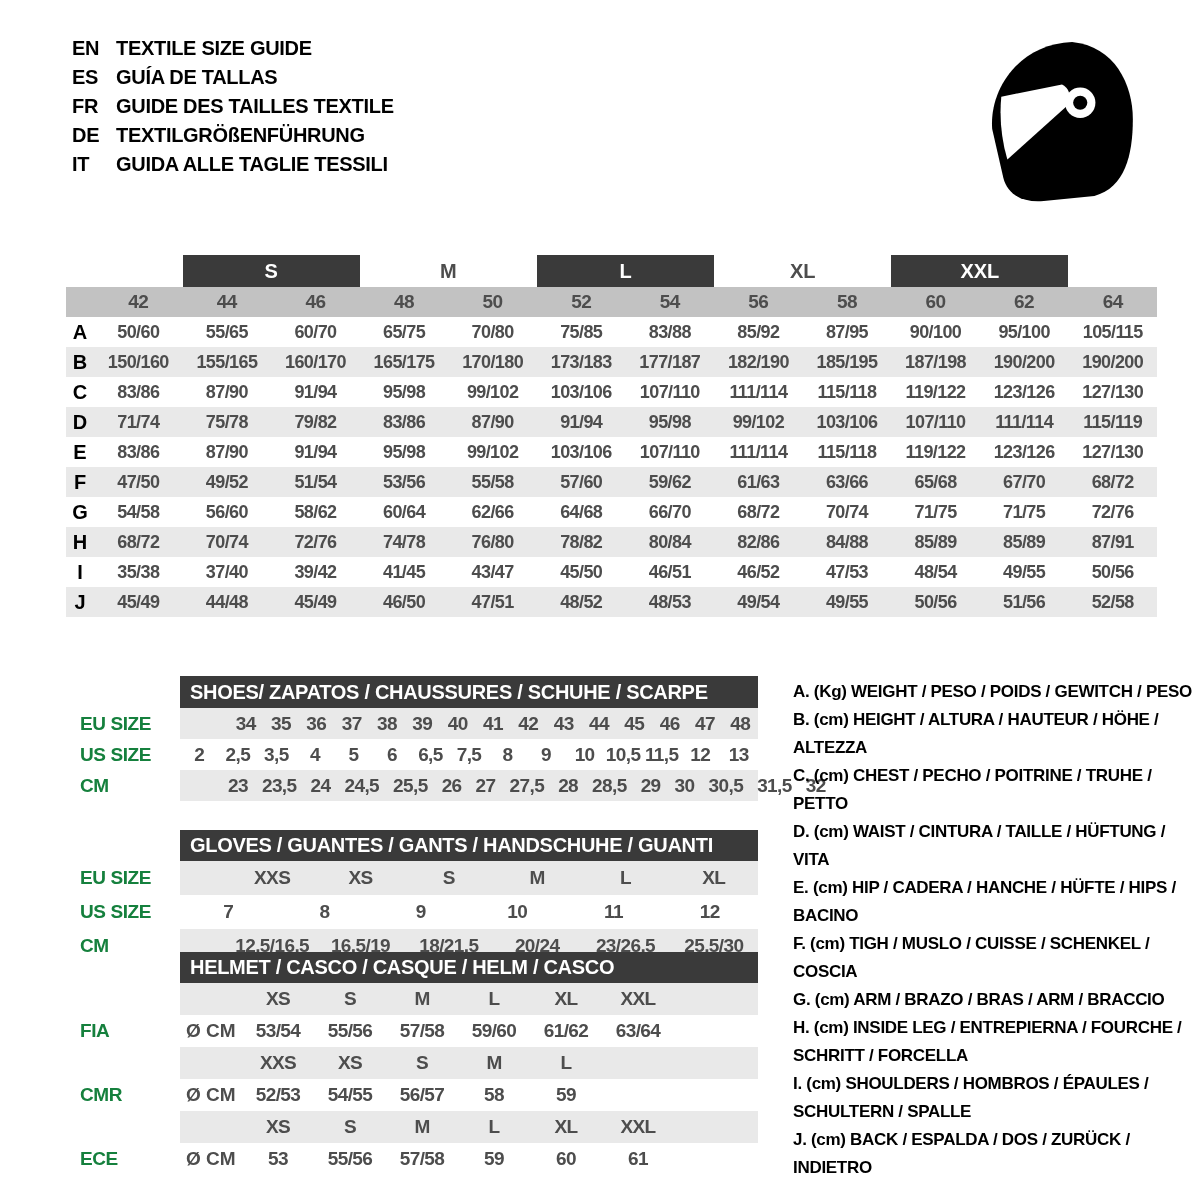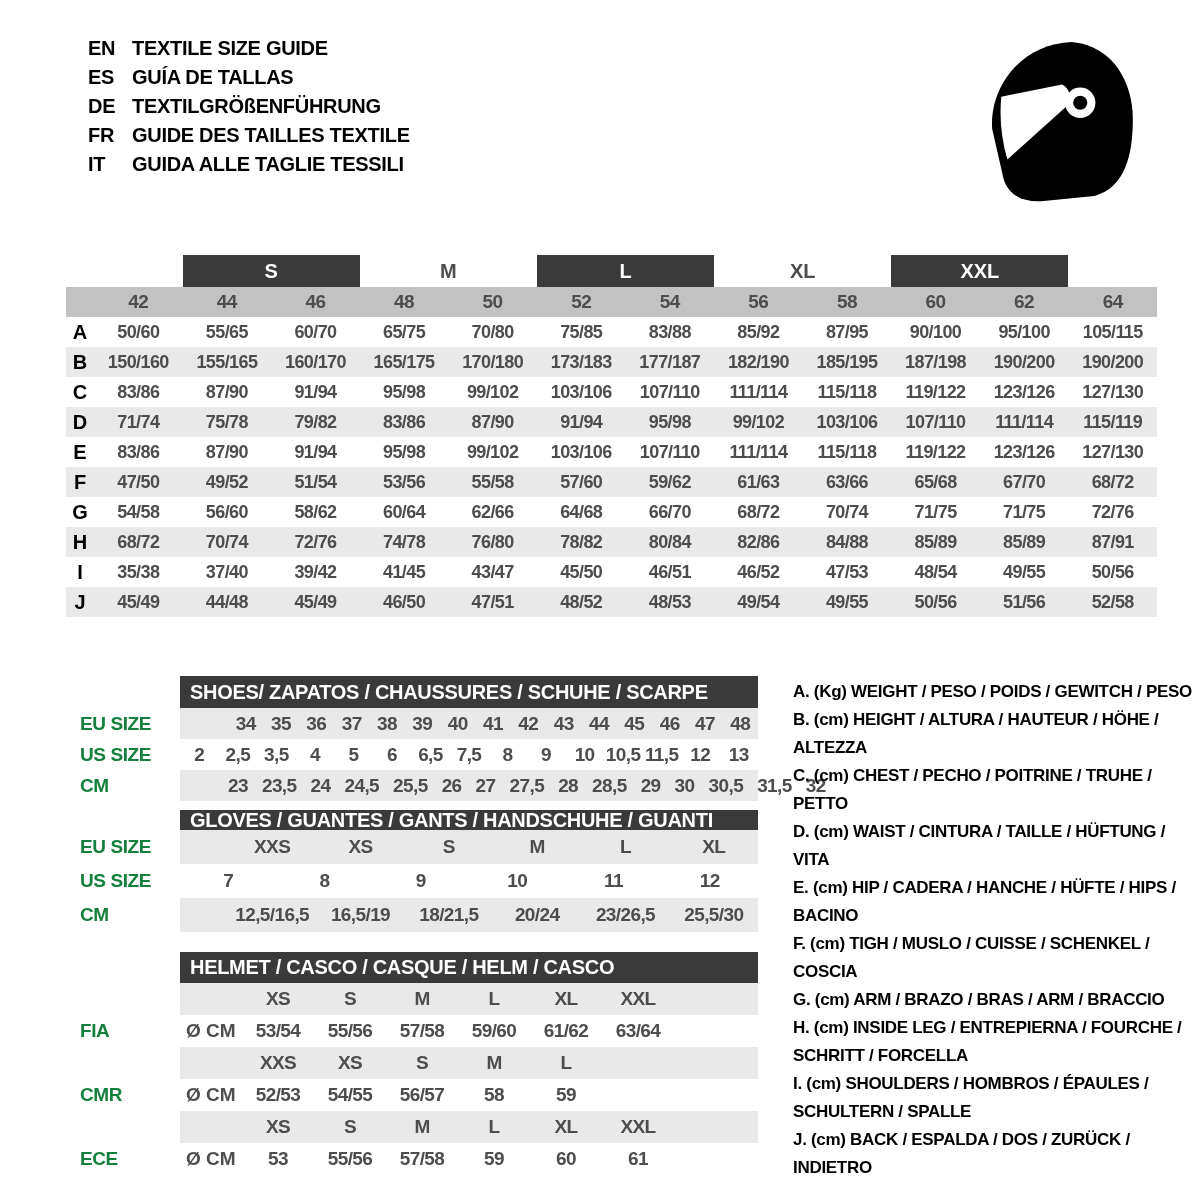--- a/index.html
+++ b/index.html
@@ -1,19 +1,19 @@
 <!DOCTYPE html>
 <html style="--dark: #3a3a3a; --band: #c2c2c2; --stripe: #e9e9e9;"><head>
 <meta charset="utf-8">
 <style>
   html,body{margin:0;padding:0;background:#fff;}
   .page{position:relative;width:1200px;height:1200px;background:#fff;overflow:hidden;
         font-family:"Liberation Sans",sans-serif;color:#000;}
   
-  .langs{position:absolute;left:88px;top:34px;}
+  .langs{position:absolute;left:72px;top:34px;}
   .lang-row{display:flex;line-height:29px;font-weight:bold;font-size:20px;letter-spacing:-0.3px;}
   .lang-code{width:44px;}
   
   .helmet-wrap{position:absolute;left:985px;top:36px;width:152px;height:170px;}
   
   .main-table{position:absolute;left:66px;top:255px;width:1091px;}
   .groups-row{display:grid;grid-template-columns:28px repeat(12,1fr);height:32px;}
   .tgroup{display:flex;align-items:center;justify-content:center;font-weight:bold;font-size:20px;}
   .tgroup.boxed{background:var(--dark);color:#fff;}
   .tgroup.plain{color:#4d4d4d;}
@@ -25,21 +25,21 @@
   .tcell{display:flex;align-items:center;justify-content:center;font-weight:bold;font-size:18px;color:#4d4d4d;letter-spacing:-0.6px;}
   
   .sub{position:absolute;left:66px;width:692px;}
   .sub-shoes{top:676px;}
   .sub-gloves{top:810px;}
   .sub-helmet{top:952px;}
   .sec-title{margin-left:114px;width:578px;box-sizing:border-box;background:var(--dark);color:#fff;
              font-weight:bold;font-size:20px;letter-spacing:-0.3px;display:flex;align-items:center;
              padding-left:10px;}
   .sub-shoes .sec-title{height:32px;}
-  .sub-gloves .sec-title{height:20px;}
+  .sub-gloves .sec-title{height:31px;margin-top:20px;}
   .sub-helmet .sec-title{height:31px;}
   .srow{display:grid;grid-template-columns:114px 578px;}
   .sub-shoes .srow{height:31px;}
   .sub-gloves .srow{height:34px;}
   .side-label{display:flex;align-items:center;padding-left:14px;font-weight:bold;font-size:19px;color:#15803d;letter-spacing:-0.4px;}
   .scells{display:grid;align-items:center;}
   .scells.stripe{background:var(--stripe);padding-left:48px;}
   .scell{display:flex;align-items:center;justify-content:center;font-weight:bold;font-size:19px;color:#4d4d4d;letter-spacing:-0.6px;}
   .hrow{display:grid;grid-template-columns:114px 578px;height:32px;}
   .hcells{display:grid;grid-template-columns:62px repeat(6,72px) 1fr;align-items:center;}
@@ -57,26 +57,26 @@
   <div class="langs" id="langs">
       <div class="lang-row">
         <div class="lang-code">EN</div>
         <div class="lang-title">TEXTILE SIZE GUIDE</div>
       </div>
       <div class="lang-row">
         <div class="lang-code">ES</div>
         <div class="lang-title">GUÍA DE TALLAS</div>
       </div>
       <div class="lang-row">
+        <div class="lang-code">FR</div>
+        <div class="lang-title">GUIDE DES TAILLES TEXTILE</div>
+      </div>
+      <div class="lang-row">
         <div class="lang-code">DE</div>
         <div class="lang-title">TEXTILGRÖßENFÜHRUNG</div>
-      </div>
-      <div class="lang-row">
-        <div class="lang-code">FR</div>
-        <div class="lang-title">GUIDE DES TAILLES TEXTILE</div>
       </div>
       <div class="lang-row">
         <div class="lang-code">IT</div>
         <div class="lang-title">GUIDA ALLE TAGLIE TESSILI</div>
       </div>
     </div>
 
   <div class="helmet-wrap">
     <svg width="152" height="170" viewBox="0 0 150 168">
       <path d="M86 6 C128 10 146 48 146 82 C146 118 138 150 108 158 L58 163 C36 165 22 156 18 140 L7 92 C4 52 34 8 86 6 Z" fill="#000"></path>

